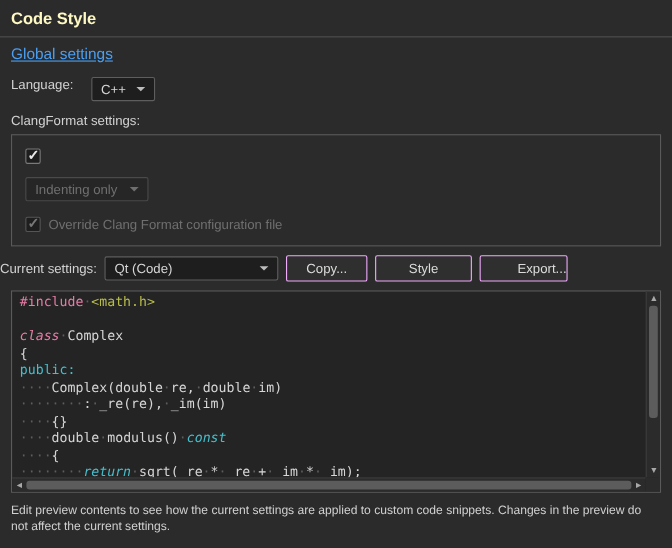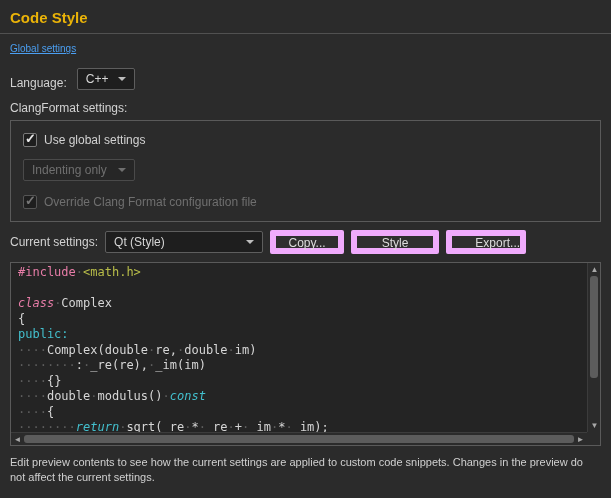--- a/index.html
+++ b/index.html
@@ -6,31 +6,31 @@
   html, body { width: 611px; height: 498px; }
   body {
     background: #2b2b2b;
     font-family: "Liberation Sans", sans-serif;
     font-size: 12px;
     color: #d2d2d2;
     overflow: hidden;
   }
 
   .header { padding: 9px 10px 7px; border-bottom: 1px solid #515151; }
-  .title { font-size: 15px; font-weight: bold; color: #eab308; }
+  .title { font-size: 15px; font-weight: bold; color: #fef9c3; }
 
   .link-row { padding: 7px 10px 6px; }
   .global-link {
     color: var(--link, #4b9ff2);
-    font-size: 10px;
+    font-size: 14px;
     text-decoration: underline;
     cursor: pointer;
   }
 
-  .lang-row { display: flex; align-items: flex-end; gap: 10px; padding: 7px 10px 9px; }
+  .lang-row { display: flex; align-items: flex-start; gap: 16px; padding: 7px 10px 9px; }
 
   .combo {
     display: inline-flex; align-items: center; justify-content: space-between;
     background: #1e1e1e; border: 1px solid #5e5e5e; border-radius: 2px;
     height: 22px; padding: 0 8px; gap: 10px; color: #d6d6d6; cursor: default;
   }
   .caret {
     width: 0; height: 0;
     border-left: 4px solid transparent; border-right: 4px solid transparent;
     border-top: 4px solid #bdbdbd; flex: 0 0 auto;
@@ -50,24 +50,24 @@
   .checkbox .check {
     position: absolute; left: 1px; top: -2px;
     color: #eaeaea; font-size: 13px; line-height: 14px; font-weight: bold;
   }
   .mode-row { margin: 0 0 14px 0; }
   .mode-combo { width: 112px; }
   .check-row.disabled { color: #6f6f6f; }
   .check-row.disabled .checkbox { border-color: #555; }
   .check-row.disabled .check { color: #777; }
 
-  .settings-row { display: flex; align-items: center; gap: 7px; padding: 8px 10px; }
+  .settings-row { display: flex; align-items: center; gap: 7px; padding: 8px 0; }
   .settings-combo { width: 158px; }
   .btn {
-    background: #2f2f2f; border: 6px solid #f0abfc; border-radius: 2px;
+    background: #2f2f2f; border: 1px solid #f0abfc; border-radius: 2px;
     height: 24px; color: #dcdcdc; font-size: 12px;
     font-family: "Liberation Sans", sans-serif; cursor: default;
   }
   .btn-copy   { width: 74px; }
   .btn-remove { width: 88px; }
   .btn-export { width: 80px; text-align: right; }
   .btn-import { width: 78px; }
 
   .editor {
     margin: 0 10px; height: 184px; border: 1px solid #5a5a5a;
@@ -137,42 +137,41 @@
   </div>
 </div>
 
 <div class="group-label">ClangFormat settings:</div>
 
 <div class="groupbox">
   <div class="check-row first">
     <span class="checkbox">
       <span class="check">✓</span>
     </span>
-    <span>Use global settings</span>
   </div>
 
   <div class="mode-row">
     <div class="combo disabled mode-combo">
       <span>Indenting only</span>
       <span class="caret"></span>
     </div>
   </div>
 
   <div class="check-row disabled">
     <span class="checkbox">
       <span class="check">✓</span>
     </span>
     <span>Override Clang Format configuration file</span>
   </div>
 </div>
 
 <div class="settings-row">
   <span>Current settings:</span>
   <div class="combo settings-combo">
-    <span>Qt (Style)</span>
+    <span>Qt (Code)</span>
     <span class="caret"></span>
   </div>
   <button class="btn btn-copy">Copy...</button>
   <button class="btn btn-remove">Style</button>
   <button class="btn btn-export">Export...</button>
 </div>
 
 <div class="editor">
   <div class="code"><div><span class="tok-pp">#include</span><span class="tok-ws">·</span><span class="tok-str">&lt;math.h&gt;</span></div><div>&nbsp;</div><div><span class="tok-kwc">class</span><span class="tok-ws">·</span><span class="tok-pl">Complex</span></div><div><span class="tok-pl">{</span></div><div><span class="tok-kw">public:</span></div><div><span class="tok-ws">····</span><span class="tok-pl">Complex(double</span><span class="tok-ws">·</span><span class="tok-pl">re,</span><span class="tok-ws">·</span><span class="tok-pl">double</span><span class="tok-ws">·</span><span class="tok-pl">im)</span></div><div><span class="tok-ws">········</span><span class="tok-pl">:</span><span class="tok-ws">·</span><span class="tok-pl">_re(re),</span><span class="tok-ws">·</span><span class="tok-pl">_im(im)</span></div><div><span class="tok-ws">····</span><span class="tok-pl">{}</span></div><div><span class="tok-ws">····</span><span class="tok-pl">double</span><span class="tok-ws">·</span><span class="tok-pl">modulus()</span><span class="tok-ws">·</span><span class="tok-kwi">const</span></div><div><span class="tok-ws">····</span><span class="tok-pl">{</span></div><div><span class="tok-ws">········</span><span class="tok-kwi">return</span><span class="tok-ws">·</span><span class="tok-pl">sqrt(_re</span><span class="tok-ws">·</span><span class="tok-pl">*</span><span class="tok-ws">·</span><span class="tok-pl">_re</span><span class="tok-ws">·</span><span class="tok-pl">+</span><span class="tok-ws">·</span><span class="tok-pl">_im</span><span class="tok-ws">·</span><span class="tok-pl">*</span><span class="tok-ws">·</span><span class="tok-pl">_im);</span></div></div>
 

